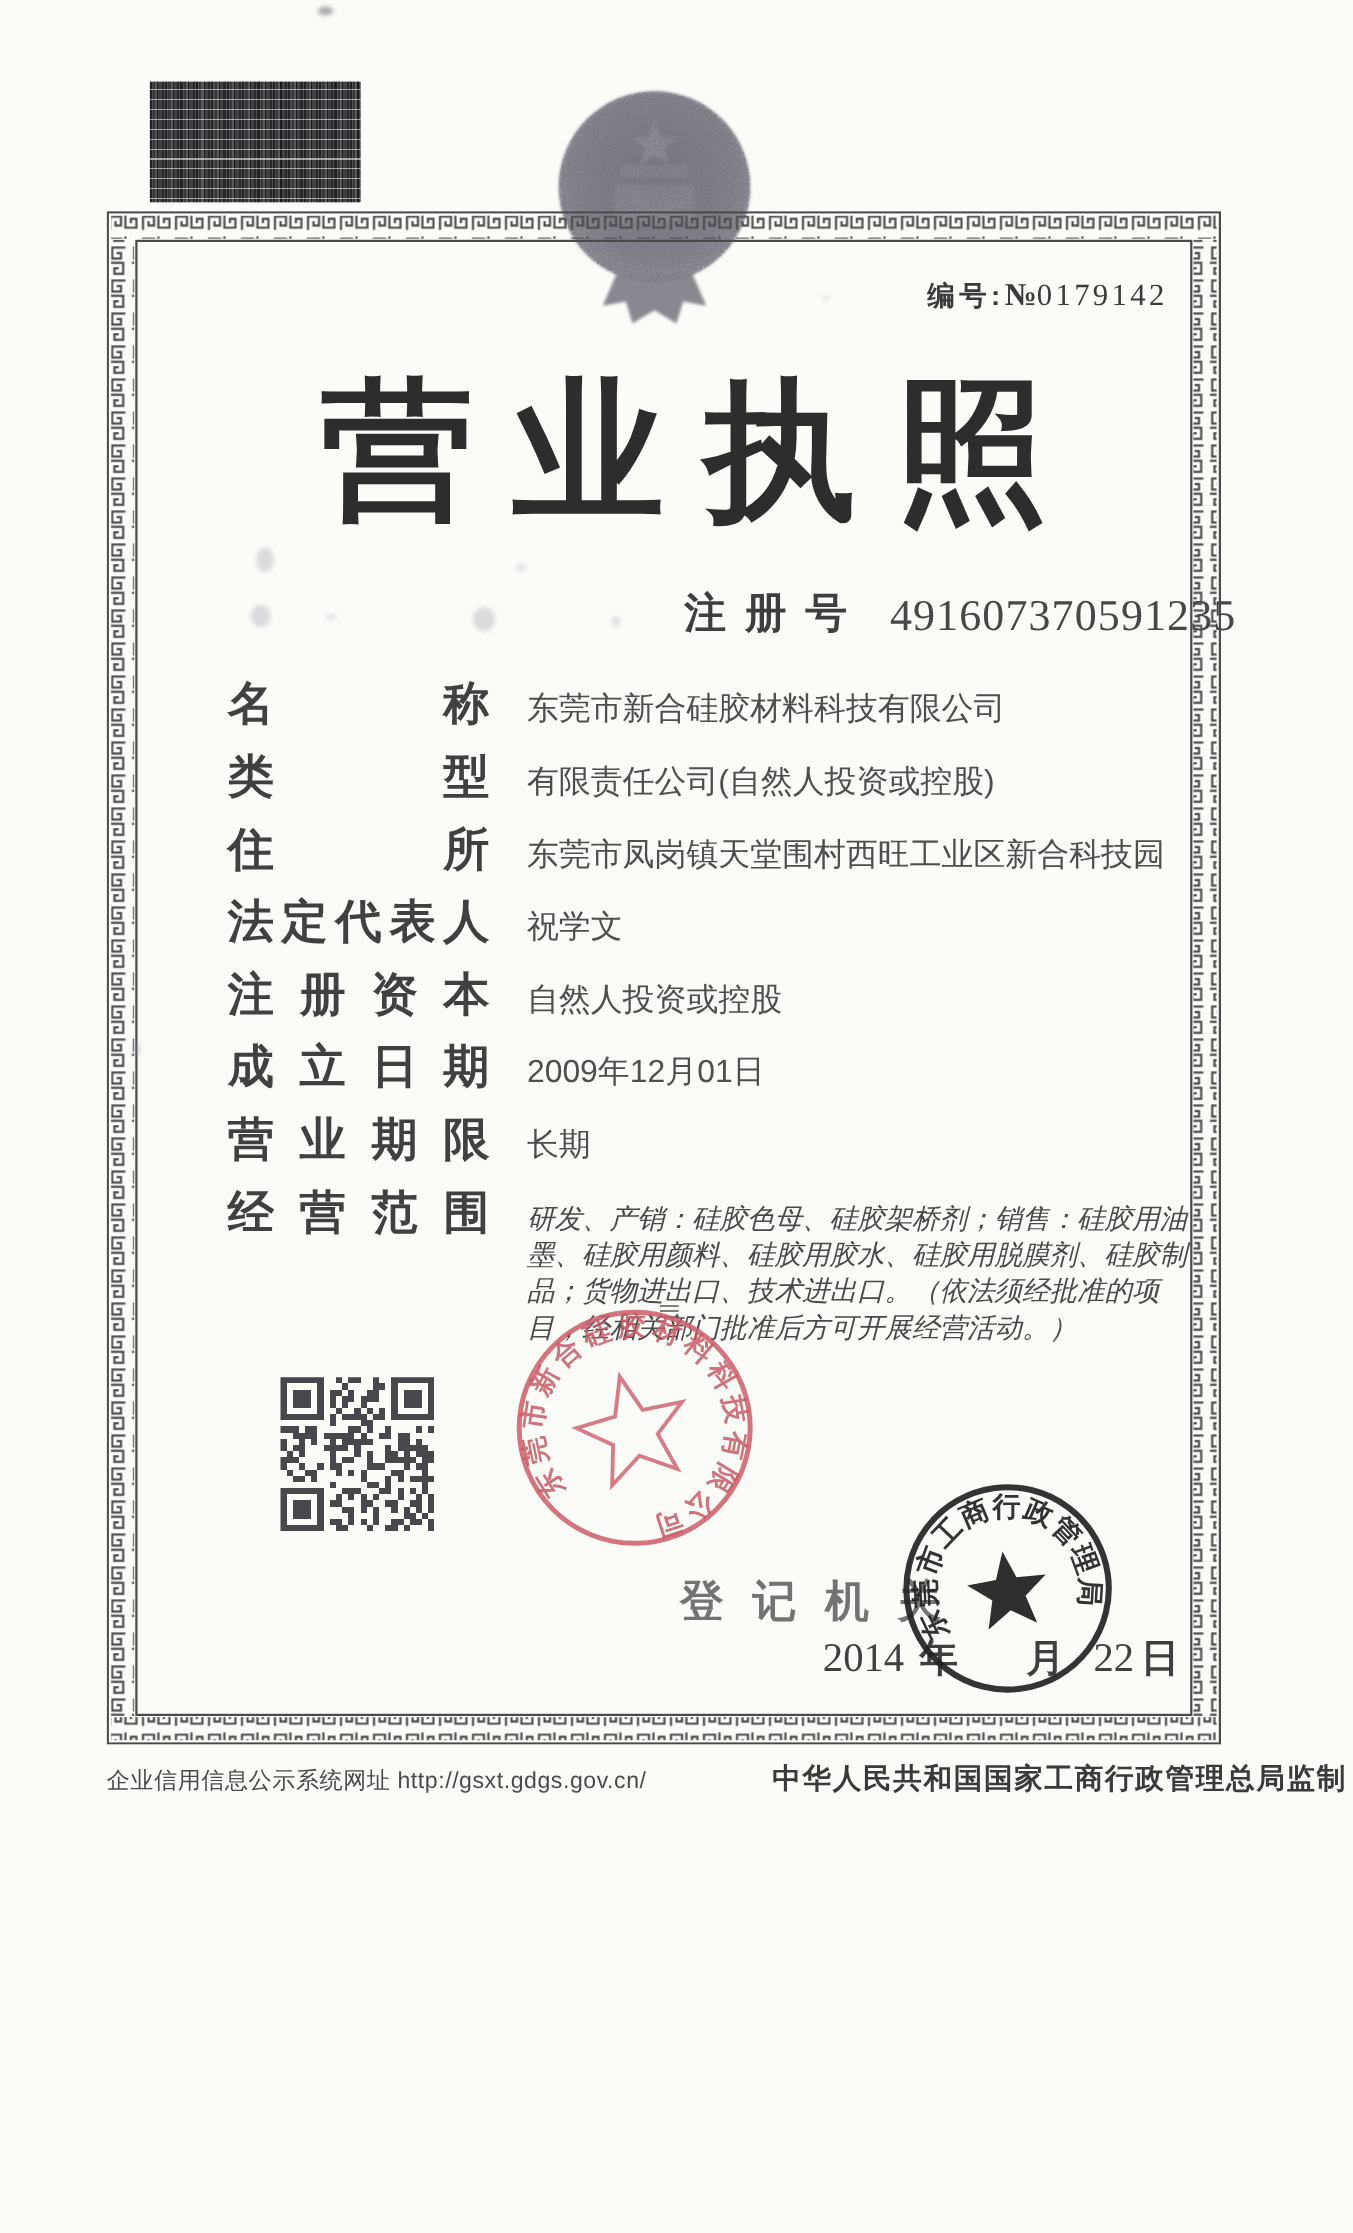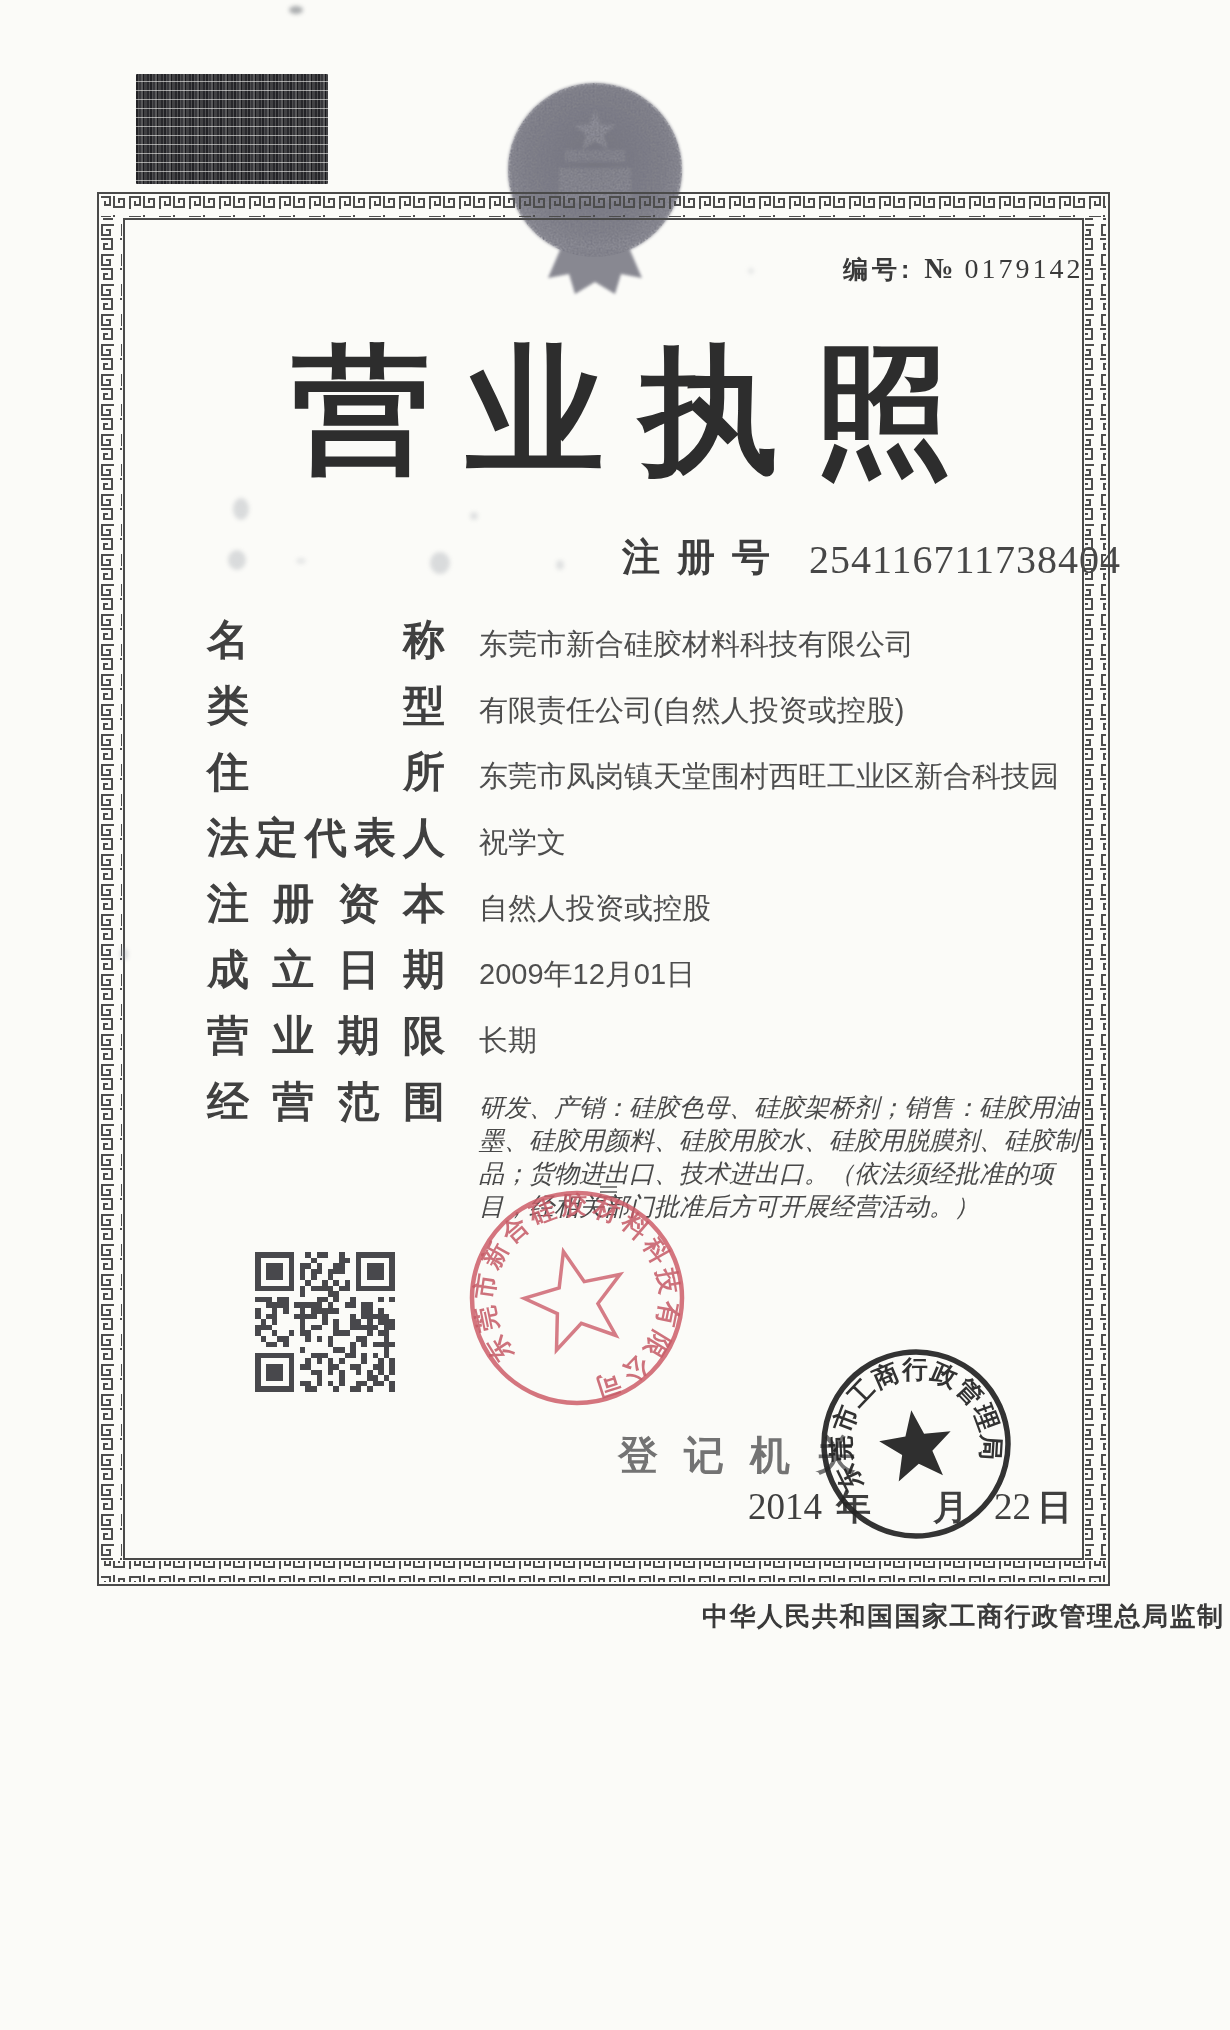--- a/index.html
+++ b/index.html
@@ -13,21 +13,21 @@
       repeating-linear-gradient(90deg, #26262a 0 2px, rgba(251,251,248,.25) 2px 3px, #3a3a3e 3px 5px, rgba(251,251,248,.3) 5px 7px, #1e1e22 7px 8px, rgba(251,251,248,.2) 8px 11px, #2c2c30 11px 13px, rgba(251,251,248,.25) 13px 14px),
       linear-gradient(90deg,#141418 0 14px,#3c3c40 14px 16px,#17171b 16px 100%);
     filter:blur(.4px) contrast(1.05);}
 
   
   .frame{position:absolute;left:97px;top:192px;}
 
   
   .emblem{position:absolute;left:503px;top:78px;opacity:.95;}
 
-  .serial{position:absolute;left:843px;top:252px;display:flex;align-items:baseline;gap:11px;color:#3a3a3a;z-index:3;}
+  .serial{position:absolute;left:843px;top:252px;display:flex;align-items:baseline;color:#3a3a3a;z-index:3;}
   .serial-label{font-size:25px;letter-spacing:4px;font-weight:600;}
   .serial-mark{font-family:"Liberation Serif","DejaVu Serif",serif;font-weight:700;font-size:29px;}
   .serial-number{font-family:"Liberation Serif","DejaVu Serif",serif;font-size:28px;letter-spacing:3px;}
 
   .title{position:absolute;left:292px;top:336px;font-size:138px;font-weight:900;letter-spacing:36px;
          line-height:1.08;color:#2d2d2d;white-space:nowrap;z-index:3;}
 
   .regno{position:absolute;left:622px;top:532px;display:flex;align-items:flex-end;z-index:3;}
   .regno-label{font-size:38px;font-weight:700;letter-spacing:17px;color:#3e3e3e;}
   .regno-number{font-family:"Liberation Serif","DejaVu Serif",serif;font-size:40px;margin-left:22px;color:#474747;letter-spacing:1px;}
@@ -116,21 +116,21 @@
   <div class="serial">
     <span class="serial-label">编号:</span>
     <span class="serial-mark">№</span>
     <span class="serial-number">0179142</span>
   </div>
 
   <div class="title">营业执照</div>
 
   <div class="regno">
     <span class="regno-label">注册号</span>
-    <span class="regno-number">254116711738404</span>
+    <span class="regno-number">491607370591235</span>
   </div>
 
   <div class="fields">
       <div class="row">
         <div class="row-label">
           <span>名</span>
           <span>称</span>
         </div>
         <div class="row-value">东莞市新合硅胶材料科技有限公司</div>
       </div>
@@ -443,20 +443,21 @@
       <path d="M0,-52 L12.9,-17.8 L49.4,-16.1 L20.9,6.8 L30.6,42.1 L0,22 L-30.6,42.1 L-20.9,6.8 L-49.4,-16.1 L-12.9,-17.8 Z" transform="translate(100,104) scale(0.73)" fill="#1e1e1e"></path>
       <defs>
           <path id="rArc" d="M42.8,133 A66,66 0 1 1 157.2,133" fill="none"></path>
         </defs>
       <text font-size="25.5" font-weight="700" fill="#222" letter-spacing="2">
         <textPath href="#rArc" textLength="268" lengthAdjust="spacing">东莞市工商行政管理局</textPath>
       </text>
     </g>
   </svg>
 
+  <div class="footer-left">企业信用信息公示系统网址 http://gsxt.gdgs.gov.cn/</div>
   <div class="footer-right">中华人民共和国国家工商行政管理总局监制</div>
 
   <div class="smudges">
     <i style="left:289px;top:6px;width:14px;height:8px;opacity:.5;background:#5a5f66;"></i>
     <i style="left:233px;top:498px;width:16px;height:22px;opacity:.3;"></i>
     <i style="left:470px;top:512px;width:8px;height:8px;opacity:.25;"></i>
     <i style="left:228px;top:550px;width:18px;height:20px;opacity:.3;"></i>
     <i style="left:296px;top:558px;width:10px;height:6px;opacity:.2;"></i>
     <i style="left:430px;top:552px;width:20px;height:22px;opacity:.3;"></i>
     <i style="left:556px;top:560px;width:8px;height:10px;opacity:.25;"></i>

